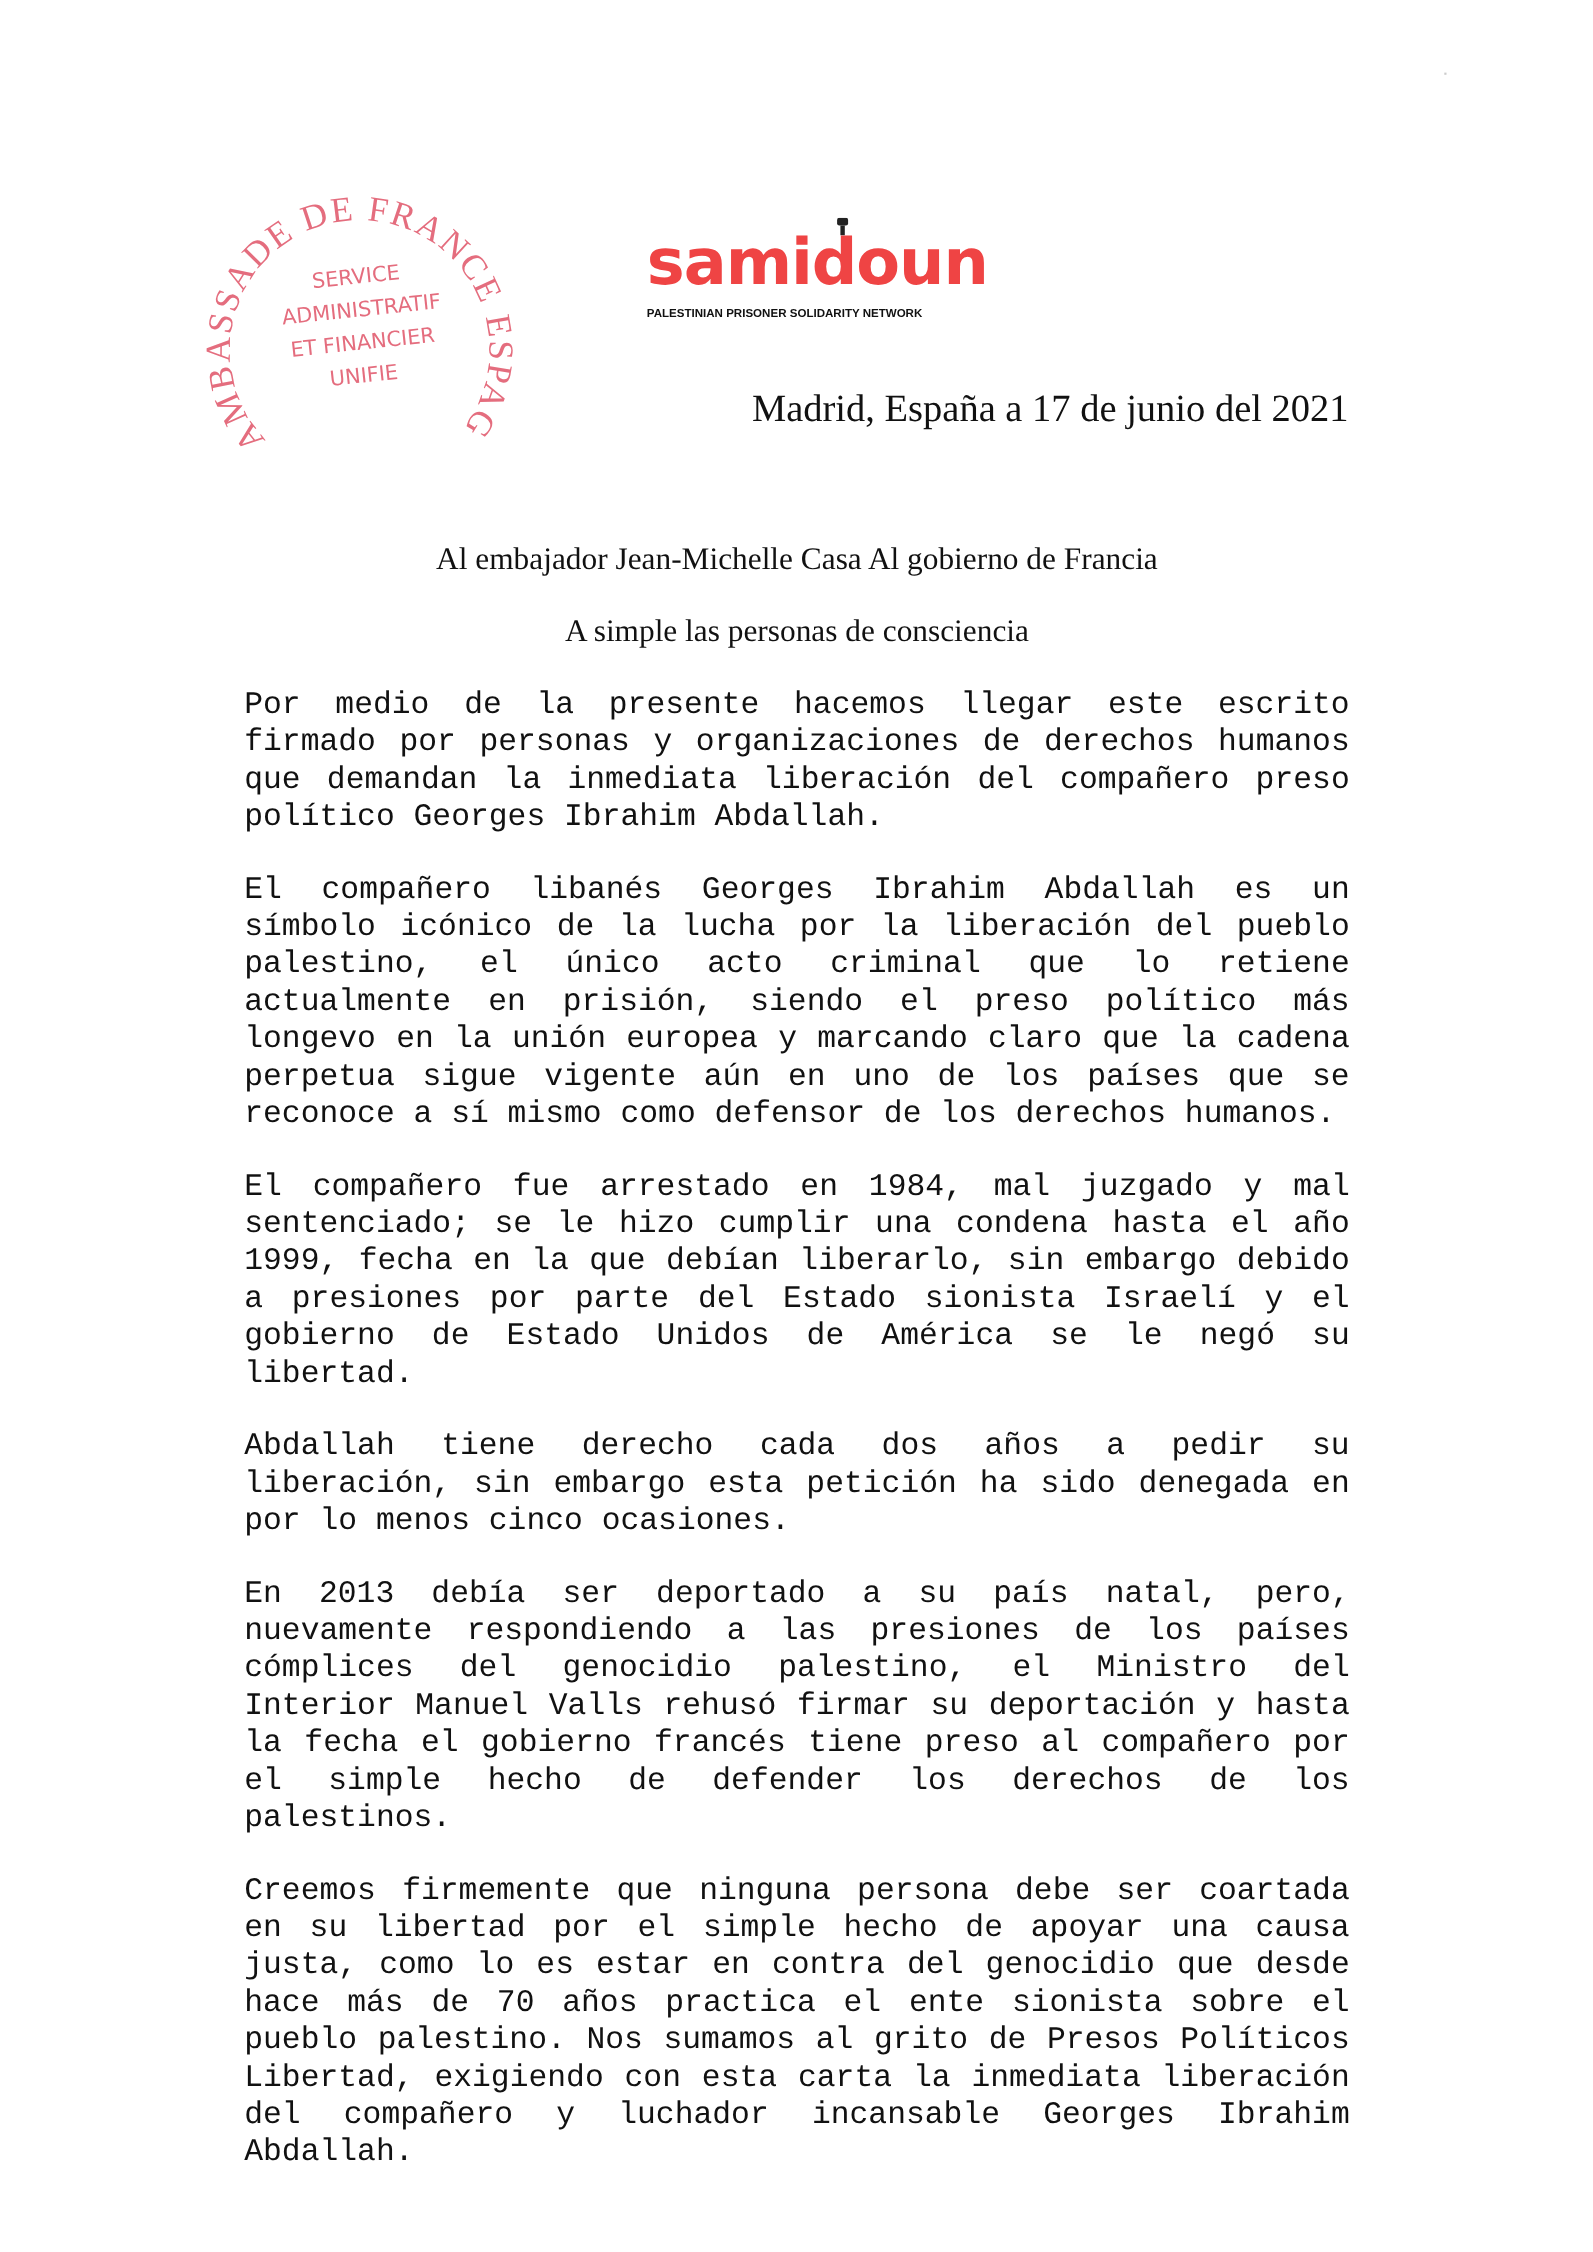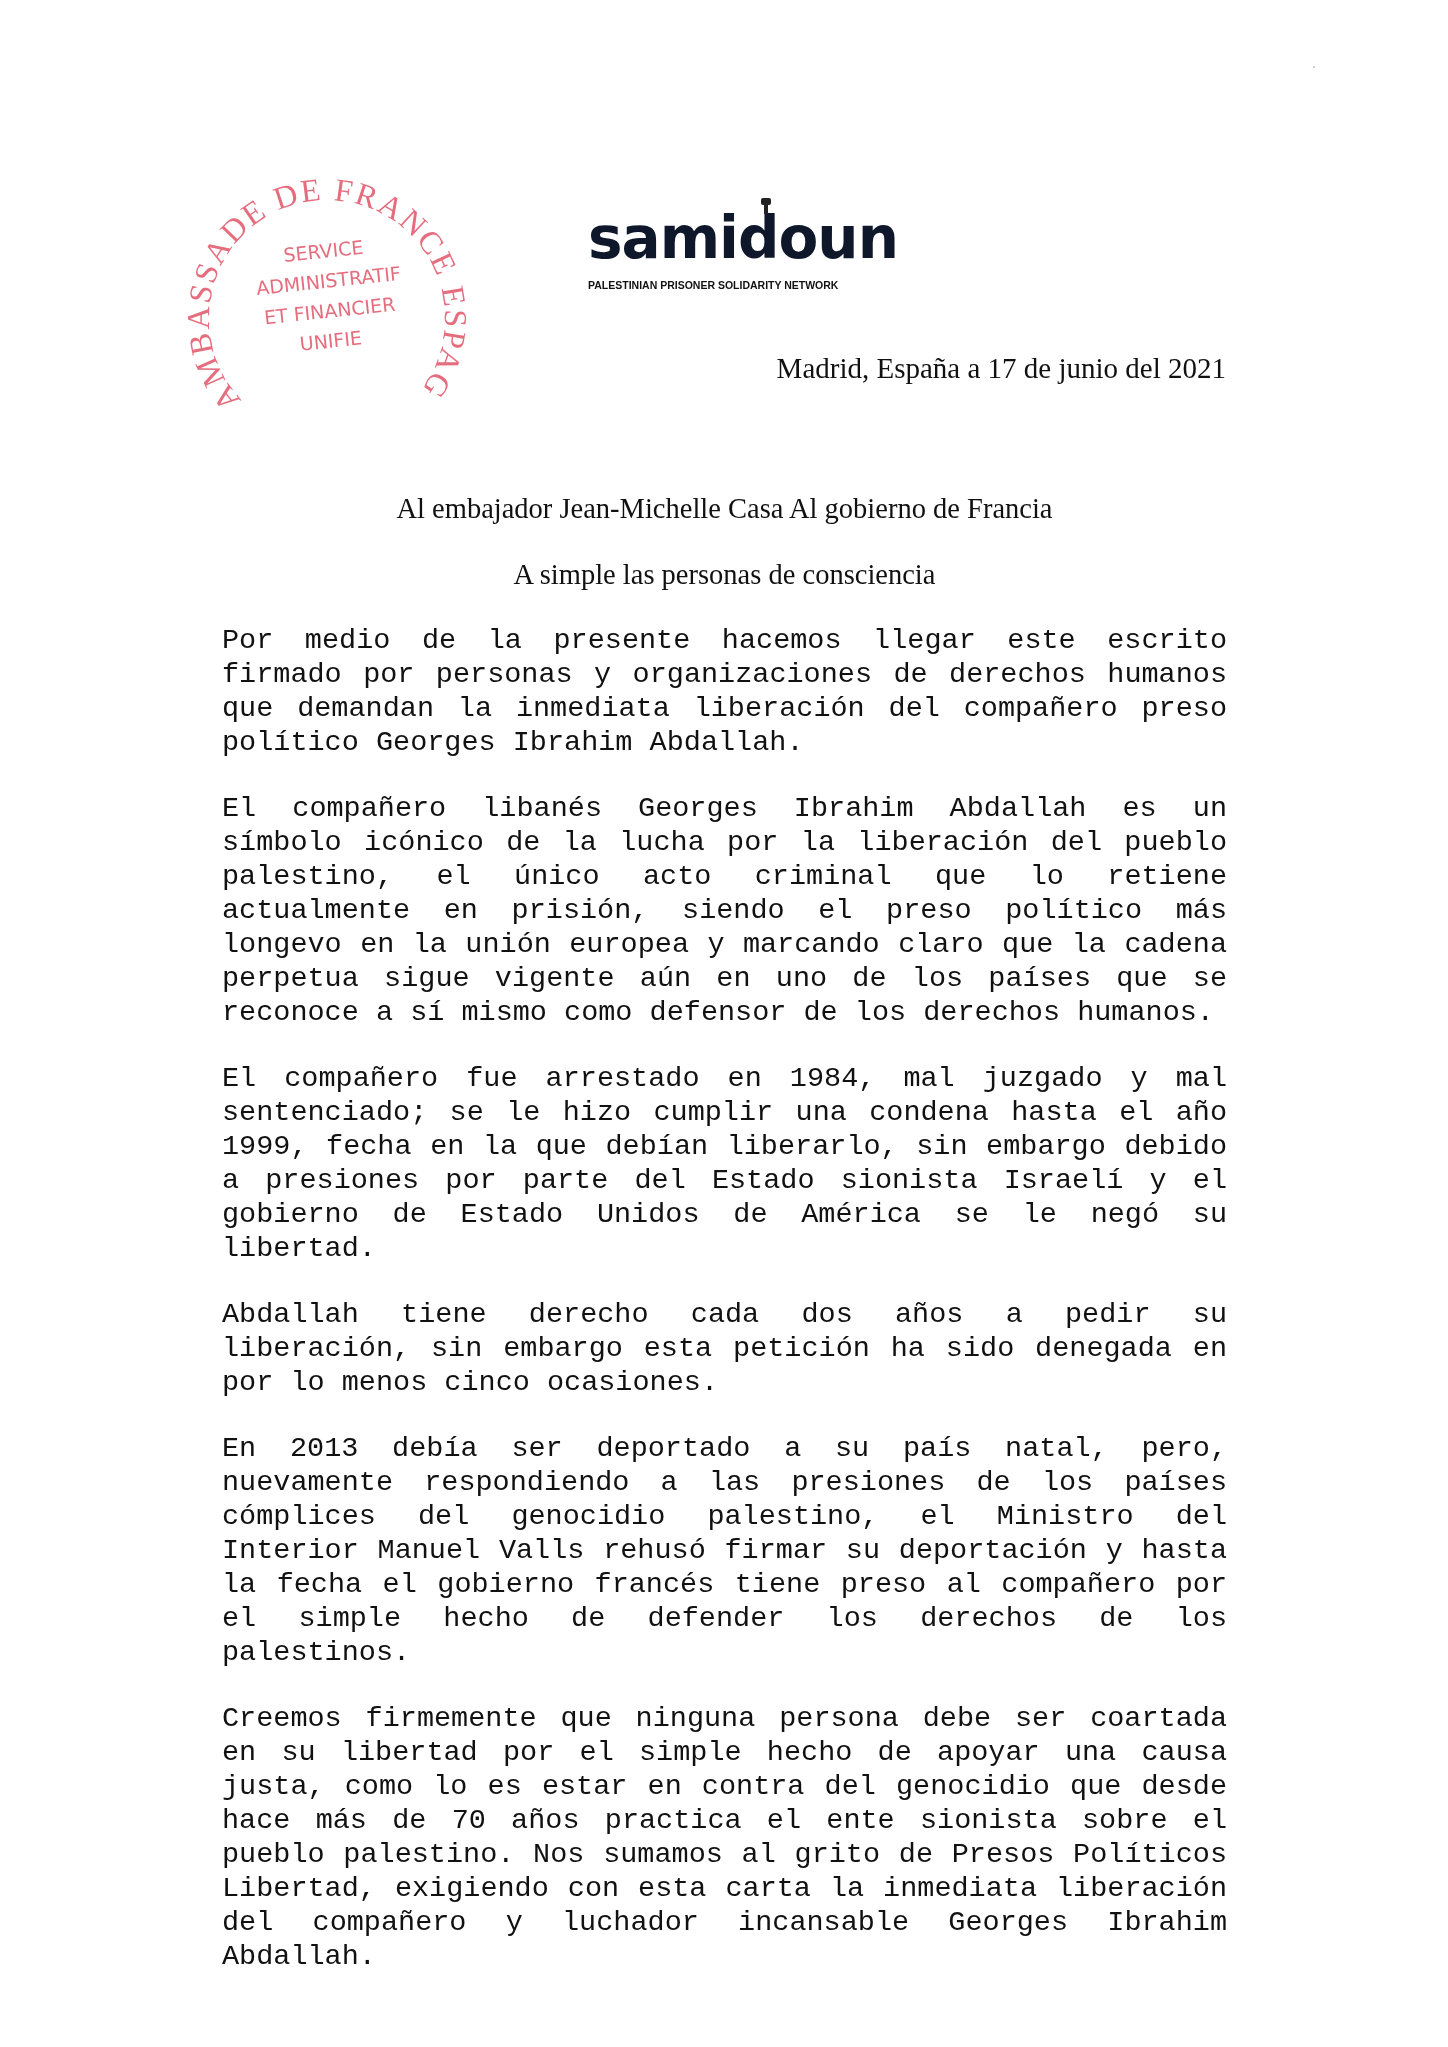--- a/index.html
+++ b/index.html
@@ -2,25 +2,25 @@
 <html><head>
 <meta charset="utf-8">
 <style>
   html, body { margin: 0; padding: 0; background: #ffffff; }
   body { width: 1448px; height: 2047px; position: relative; overflow: hidden;
          font-family: "Liberation Serif", "DejaVu Serif", serif; color: #111; }
   .stamp { position: absolute; left: 180px; top: 150px; width: 290px; height: 290px; }
   .stamp svg { width: 100%; height: 100%; }
   .logo { position: absolute; left: 588px; top: 212px; width: 280px; }
   .logo-word { font-family: "DejaVu Sans", "Liberation Sans", sans-serif; font-size: 58px;
-               font-weight: 700; letter-spacing: -1px; color: #0f172a; line-height: 52px; position: relative; }
+               font-weight: 700; letter-spacing: -1px; color: #ef4444; line-height: 52px; position: relative; }
   .logo-fist { position: absolute; left: 171px; top: -14px; width: 14px; height: 16px; }
   .logo-tag { font-family: "Liberation Sans", "DejaVu Sans", sans-serif; font-weight: 700;
               font-size: 10.5px; color: #111; letter-spacing: 0px; margin-top: 15px; white-space: nowrap; }
-  .date { position: absolute; right: 222px; top: 352px; font-size: 29px; white-space: nowrap; }
+  .date { position: absolute; right: 222px; top: 352px; font-size: 35px; white-space: nowrap; }
   .body { position: absolute; left: 222px; top: 492px; width: 1005px; font-size: 28.5px; line-height: 34px; }
   .body p { margin: 0 0 32px 0; text-align: center; }
   .body p.j { text-align: justify; font-family: Liberation Mono, monospace; }
   .speck { position: absolute; left: 1313px; top: 66px; width: 2px; height: 2px; background: #ccc; }
 </style>
 </head>
 <body>
 
 <div class="speck"></div>
 

